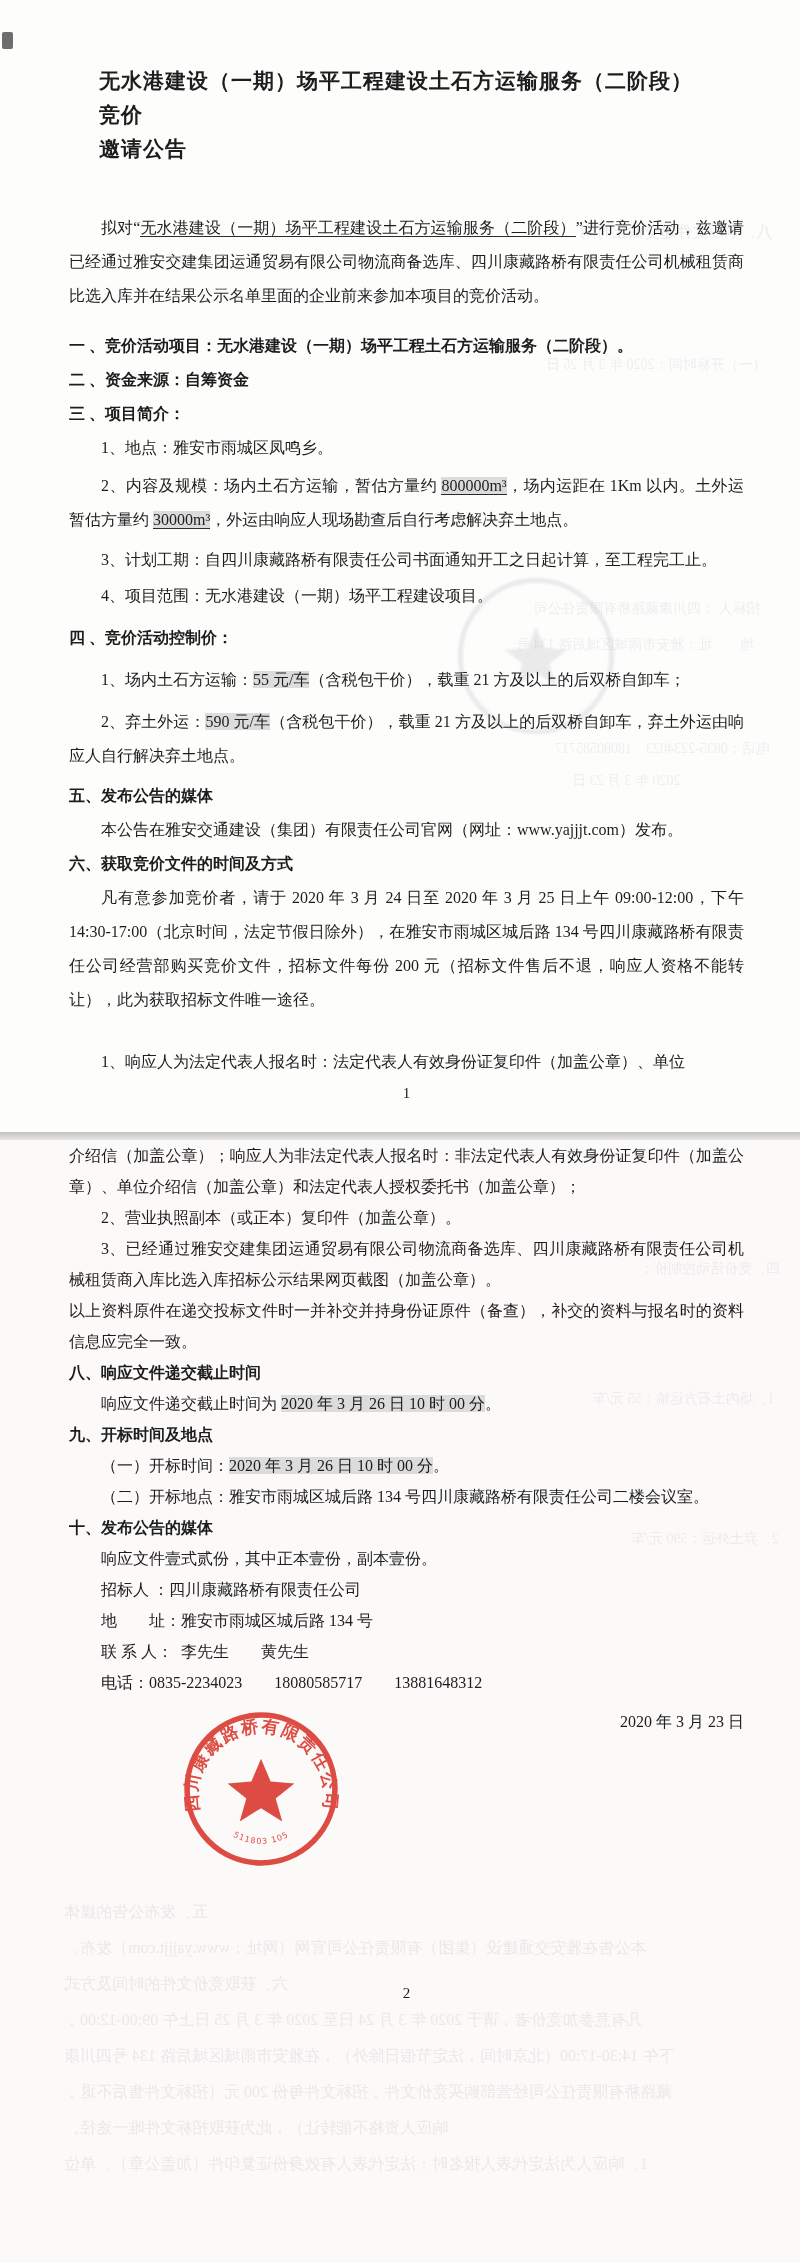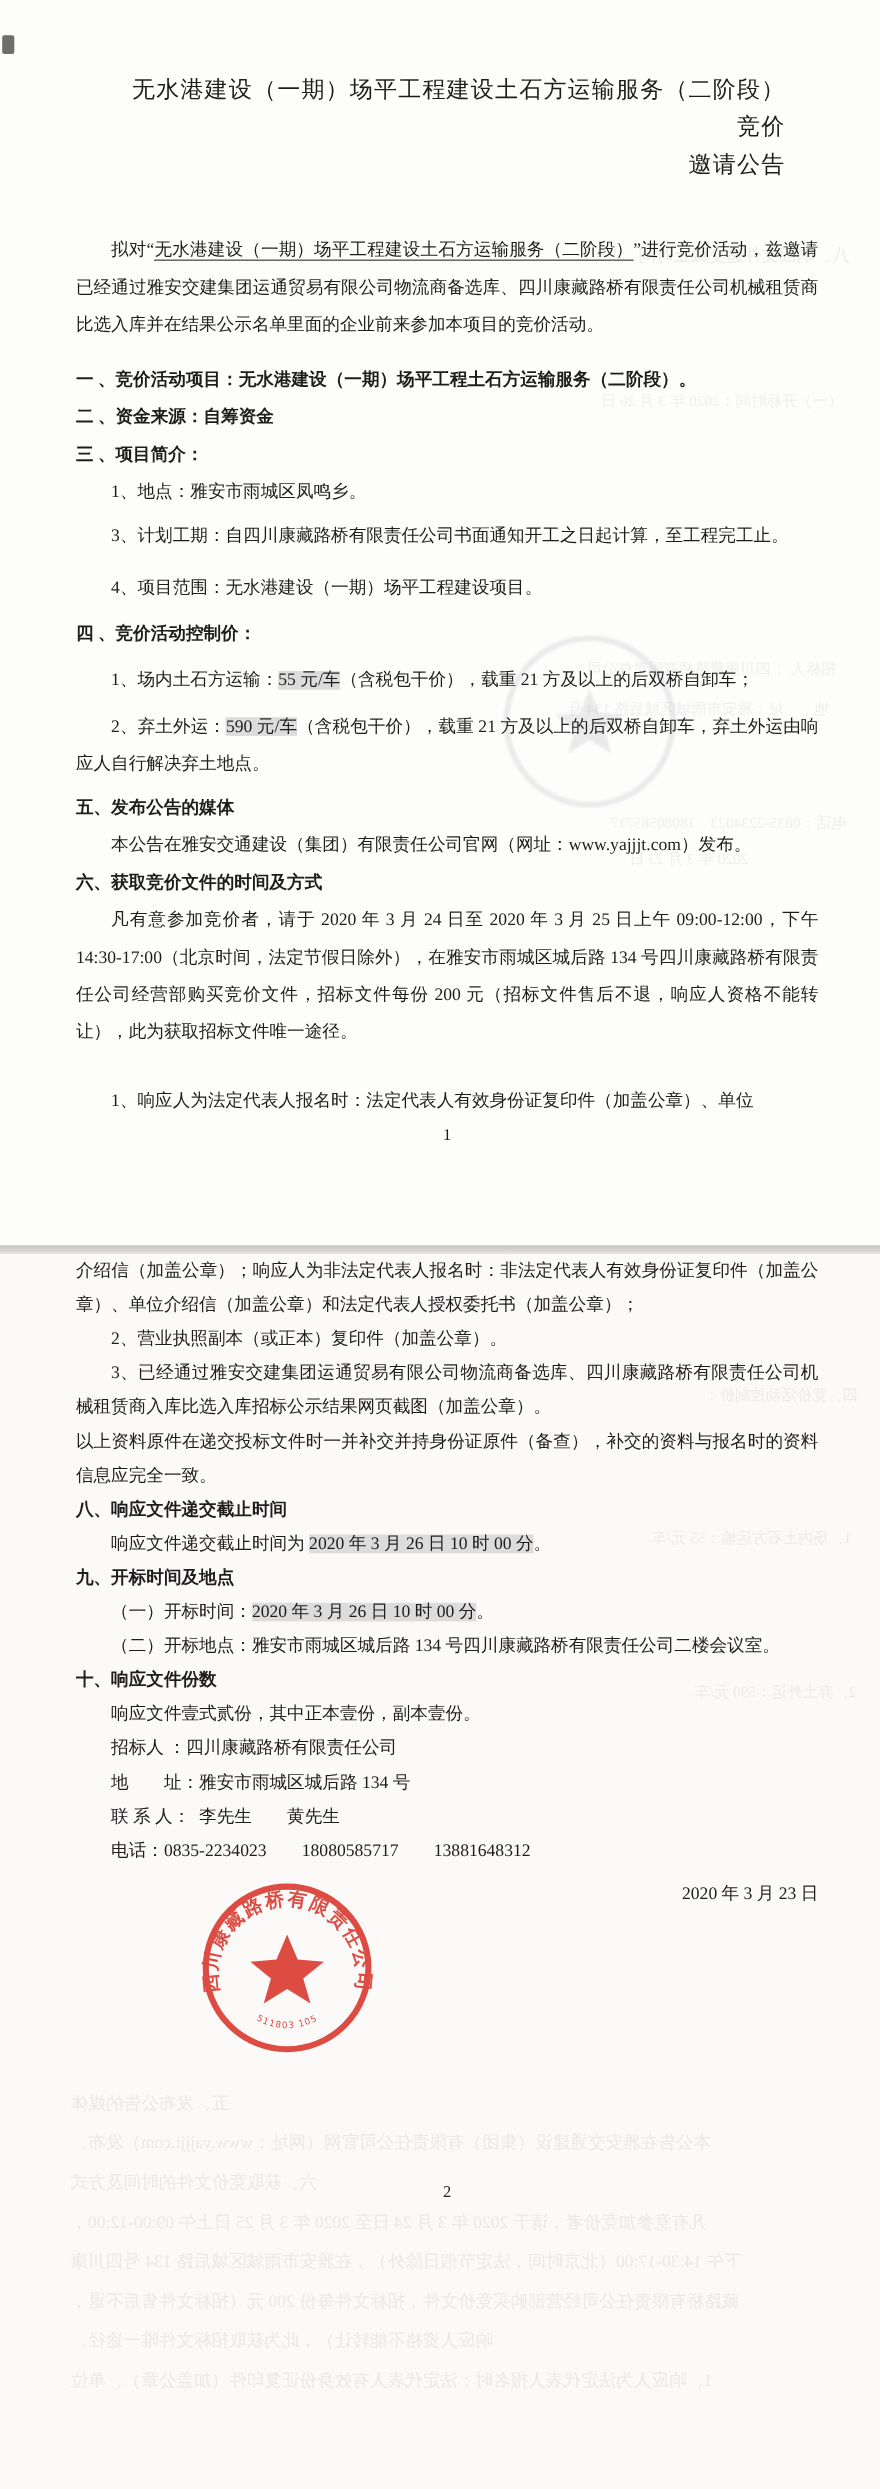--- a/index.html
+++ b/index.html
@@ -2,31 +2,31 @@
 <html><head>
 <meta charset="utf-8">
 <style>
   html,body { margin:0; padding:0; background:#ffffff; }
   .doc { width:800px; font-family:"Liberation Serif","DejaVu Serif",serif; color:#1d1d1d; }
   .page { position:relative; width:800px; overflow:hidden; }
   .page1 { height:1132px; background:#fdfdfc; }
   .page-divider { height:8px; background:linear-gradient(#c2c2c2,#e6e6e6); }
   .page2 { height:1123px; background:#fcf9f9; }
   .content { position:relative; padding:0 56px 0 69px; z-index:3; }
-  .doc-title { margin:64px 30px 16px; text-align:right; font-weight:normal; font-size:21px; line-height:34px; letter-spacing:1px; }
+  .doc-title { margin:64px 30px 16px; text-align:left; font-weight:bold; font-size:21px; line-height:34px; letter-spacing:1px; }
   p { margin:0; font-size:16px; line-height:34px; text-align:justify; }
   .p2-line { line-height:31px; }
   .ind { text-indent:2em; }
   .sec { font-weight:bold; }
   .ul { border-bottom:1.5px solid #2b2b2b; }
   .bold { font-weight:normal; }
   .hl { background:#dcdcdc; }
   .mt-intro { margin-top:45px; }
   .mt-16 { margin-top:16px; }
-  .mt-12 { margin-top:13px; }
+  .mt-12 { margin-top:2px; }
   .mt-8 { margin-top:8px; }
   .mt-6 { margin-top:6px; }
   .mt-4 { margin-top:4px; }
   .mt-28 { margin-top:28px; }
   .pagenum { text-align:center; font-size:15px; margin-top:6px; }
   .contact { white-space:pre-wrap; }
   .date-line { text-align:right; margin-top:8px; }
   .scan-artifact { position:absolute; left:2px; top:32px; width:11px; height:17px; background:#4a4a4a; border-radius:2px; opacity:.8; }
   .ghost-stamp { position:absolute; left:452px; top:572px; width:168px; height:168px; opacity:.16; filter:blur(1px); z-index:1; }
   .red-stamp { position:absolute; left:180px; top:568px; width:162px; height:162px; opacity:.88; z-index:4; }
@@ -60,20 +60,21 @@
       </div>
 
       <p class="ind mt-intro"><span>拟对“</span><span class="bold ul">无水港建设（一期）场平工程建设土石方运输服务（二阶段）</span><span>”进行竞价活动，兹邀请已经通过雅安交建集团运通贸易有限公司物流商备选库、四川康藏路桥有限责任公司机械租赁商比选入库并在结果公示名单里面的企业前来参加本项目的竞价活动。</span></p>
 
       <p class="sec mt-16">一 、竞价活动项目：无水港建设（一期）场平工程土石方运输服务（二阶段）。</p>
       <p class="sec">二 、资金来源：自筹资金</p>
       <p class="sec">三 、项目简介：</p>
 
       <p class="ind">1、地点：雅安市雨城区凤鸣乡。</p>
 
+      <p class="ind mt-4"><span>2、内容及规模：场内土石方运输，暂估方量约 </span><span class="hl ul">800000m³</span><span>，场内运距在 1Km 以内。土外运暂估方量约 </span><span class="hl ul">30000m³</span><span>，外运由响应人现场勘查后自行考虑解决弃土地点。</span></p>
 
       <p class="ind mt-6">3、计划工期：自四川康藏路桥有限责任公司书面通知开工之日起计算，至工程完工止。</p>
 
       <p class="ind mt-12">4、项目范围：无水港建设（一期）场平工程建设项目。</p>
 
       <p class="sec mt-8">四 、竞价活动控制价：</p>
 
       <p class="ind mt-8"><span>1、场内土石方运输：</span><span class="hl">55 元/车</span><span>（含税包干价），载重 21 方及以上的后双桥自卸车；</span></p>
 
       <p class="ind mt-8"><span>2、弃土外运：</span><span class="hl">590 元/车</span><span>（含税包干价），载重 21 方及以上的后双桥自卸车，弃土外运由响应人自行解决弃土地点。</span></p>
@@ -126,21 +127,21 @@
       <p class="p2-line ind">3、已经通过雅安交建集团运通贸易有限公司物流商备选库、四川康藏路桥有限责任公司机械租赁商入库比选入库招标公示结果网页截图（加盖公章）。</p>
       <p class="p2-line">以上资料原件在递交投标文件时一并补交并持身份证原件（备查），补交的资料与报名时的资料信息应完全一致。</p>
 
       <p class="p2-line sec">八、响应文件递交截止时间</p>
       <p class="p2-line ind"><span>响应文件递交截止时间为 </span><span class="hl">2020 年 3 月 26 日 10 时 00 分</span><span>。</span></p>
 
       <p class="p2-line sec">九、开标时间及地点</p>
       <p class="p2-line ind"><span>（一）开标时间：</span><span class="hl">2020 年 3 月 26 日 10 时 00 分</span><span>。</span></p>
       <p class="p2-line ind">（二）开标地点：雅安市雨城区城后路 134 号四川康藏路桥有限责任公司二楼会议室。</p>
 
-      <p class="p2-line sec">十、响应文件份数</p>
+      <p class="p2-line sec">十、发布公告的媒体</p>
       <p class="p2-line ind">响应文件壹式贰份，其中正本壹份，副本壹份。</p>
 
       <p class="p2-line ind contact bold">招标人 ：四川康藏路桥有限责任公司</p>
       <p class="p2-line ind contact">地　　址：雅安市雨城区城后路 134 号</p>
       <p class="p2-line ind contact">联 系 人：  李先生　　黄先生</p>
       <p class="p2-line ind contact">电话：0835-2234023　　18080585717　　13881648312</p>
 
       <p class="p2-line date-line">2020 年 3 月 23 日</p>
 
       <div class="pagenum" style="margin-top:248px;">2</div>

